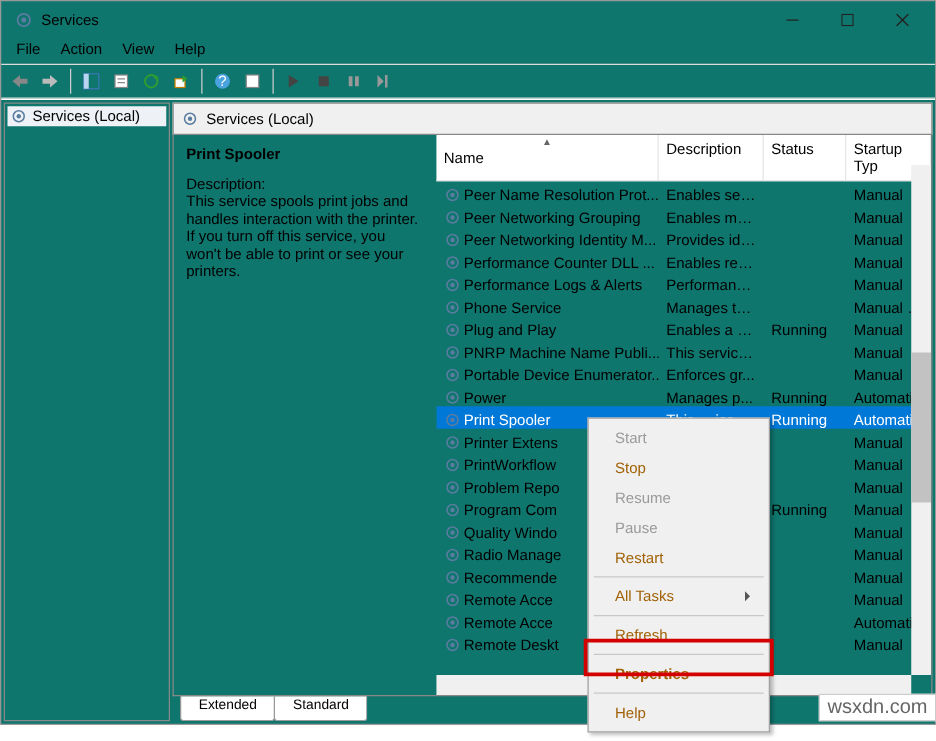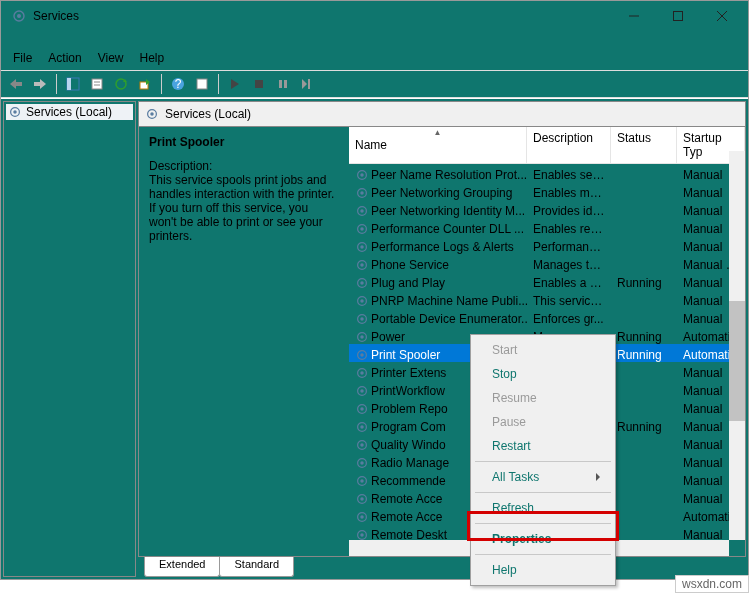--- a/index.html
+++ b/index.html
@@ -2,21 +2,21 @@
 <html><head>
 <meta charset="utf-8">
 <style>
 * { box-sizing: border-box; font-family: "Segoe UI", Tahoma, sans-serif; font-size: 12px; }
 body { margin: 0; background: #fff; width: 749px; height: 593px; overflow: hidden; }
 .window { border: 1px solid #999; width: 749px; height: 580px; display: flex; flex-direction: column; background: #0f766e; }
 .titlebar { height: 30px; display: flex; align-items: center; padding: 0 4px; }
 .titlebar .app-icon { width: 16px; height: 16px; margin: 0 6px; }
 .titlebar .title { flex: 1; font-size: 12px; }
 .titlebar .win-btn { width: 44px; height: 30px; display: flex; align-items: center; justify-content: center; }
-.menubar { height: 20px; display: flex; padding: 0 4px 2px 4px; margin-top: 19px; }
+.menubar { height: 20px; display: flex; padding: 0 4px 2px 4px; }
 .menubar .item { padding: 1px 8px; }
 .toolbar { height: 28px; border-top: 1px solid #ddd; border-bottom: 1px solid #ddd; display: flex; align-items: center; padding: 0 4px; gap: 2px; }
 .toolbar .btn { width: 22px; height: 22px; display: flex; align-items: center; justify-content: center; border: 1px solid transparent; }
 .toolbar .sep { width: 1px; height: 20px; background: #ccc; margin: 0 3px; }
 .body { flex: 1; display: flex; border-top: 1px solid #fff; }
 .tree { width: 160px; border: 1px solid #888; margin: 2px; padding: 2px; }
 .tree-item { display: flex; align-items: center; gap: 4px; padding: 1px 2px; background: #eef2f6; }
 .right { flex: 1; display: flex; flex-direction: column; margin: 2px 2px 2px 0; }
 .right-header { background: #f0f0f0; border: 1px solid #888; height: 26px; display: flex; align-items: center; padding: 0 6px; gap: 6px; }
 .right-body { flex: 1; border: 1px solid #888; border-top: none; display: flex; overflow: hidden; position: relative; }
@@ -34,26 +34,26 @@
 .c-stat { width: 66px; }
 .c-start { width: 68px; }
 .gear { width: 14px; height: 14px; flex-shrink: 0; }
 .tabs { height: 20px; display: flex; padding-left: 6px; }
 .tab { border: 1px solid #999; border-top: none; padding: 1px 14px; font-size: 11px; background: #fff; border-radius: 0 0 3px 3px; margin-right: -1px; }
 .tab.active { background: #fff; }
 .scrollbar { width: 16px; background: #f0f0f0; position: absolute; right: 0; top: 24px; bottom: 16px; }
 .scrollbar .thumb { background: #c2c2c2; width: 100%; height: 120px; position: absolute; top: 150px; }
 .hscroll { height: 16px; background: #f0f0f0; position: absolute; bottom: 0; left: 0; right: 16px; }
 .ctx-menu { position: absolute; left: 470px; top: 334px; width: 146px; background: #f0f0f0; border: 1px solid #a0a0a0; box-shadow: 2px 2px 3px rgba(0,0,0,0.25); padding: 3px; z-index: 10; }
-.ctx-item { padding: 5px 18px; color: #0f766e; position: relative; }
+.ctx-item { padding: 5px 18px; color: #a16207; position: relative; }
 .ctx-item.disabled { color: #9a9a9a; }
 .ctx-sep { height: 1px; background: #c8c8c8; margin: 3px 1px; }
 .ctx-item.sub::after { content: ""; position: absolute; right: 8px; top: 8px; border: 4px solid transparent; border-left-color: #555; }
 .ctx-highlight { border: 3px solid #d40000; position: absolute; left: 467px; top: 511px; width: 152px; height: 30px; z-index: 11; pointer-events:none; }
-.footer { position: absolute; bottom: 0; right: 0; font-size: 12px; color: #666; border: 1px solid #ccc; padding: 1px 6px; background:#fff; }
+.footer { position: absolute; bottom: 16px; right: 0; font-size: 16px; color: #666; border: 1px solid #ccc; padding: 1px 6px; background:#fff; }
 svg.gear circle.outer{fill:none;stroke:#5a7ca0;stroke-width:1.4}
 svg.gear circle.inner{fill:#5a7ca0}
 .sort-arrow{ position:absolute; left:50%; top:1px; transform:translateX(-50%); font-size:8px; color:#666;}
 </style>
 </head>
 <body>
 
 <div class="window">
   <div class="titlebar">
     <svg class="gear app-icon" viewBox="0 0 16 16">

